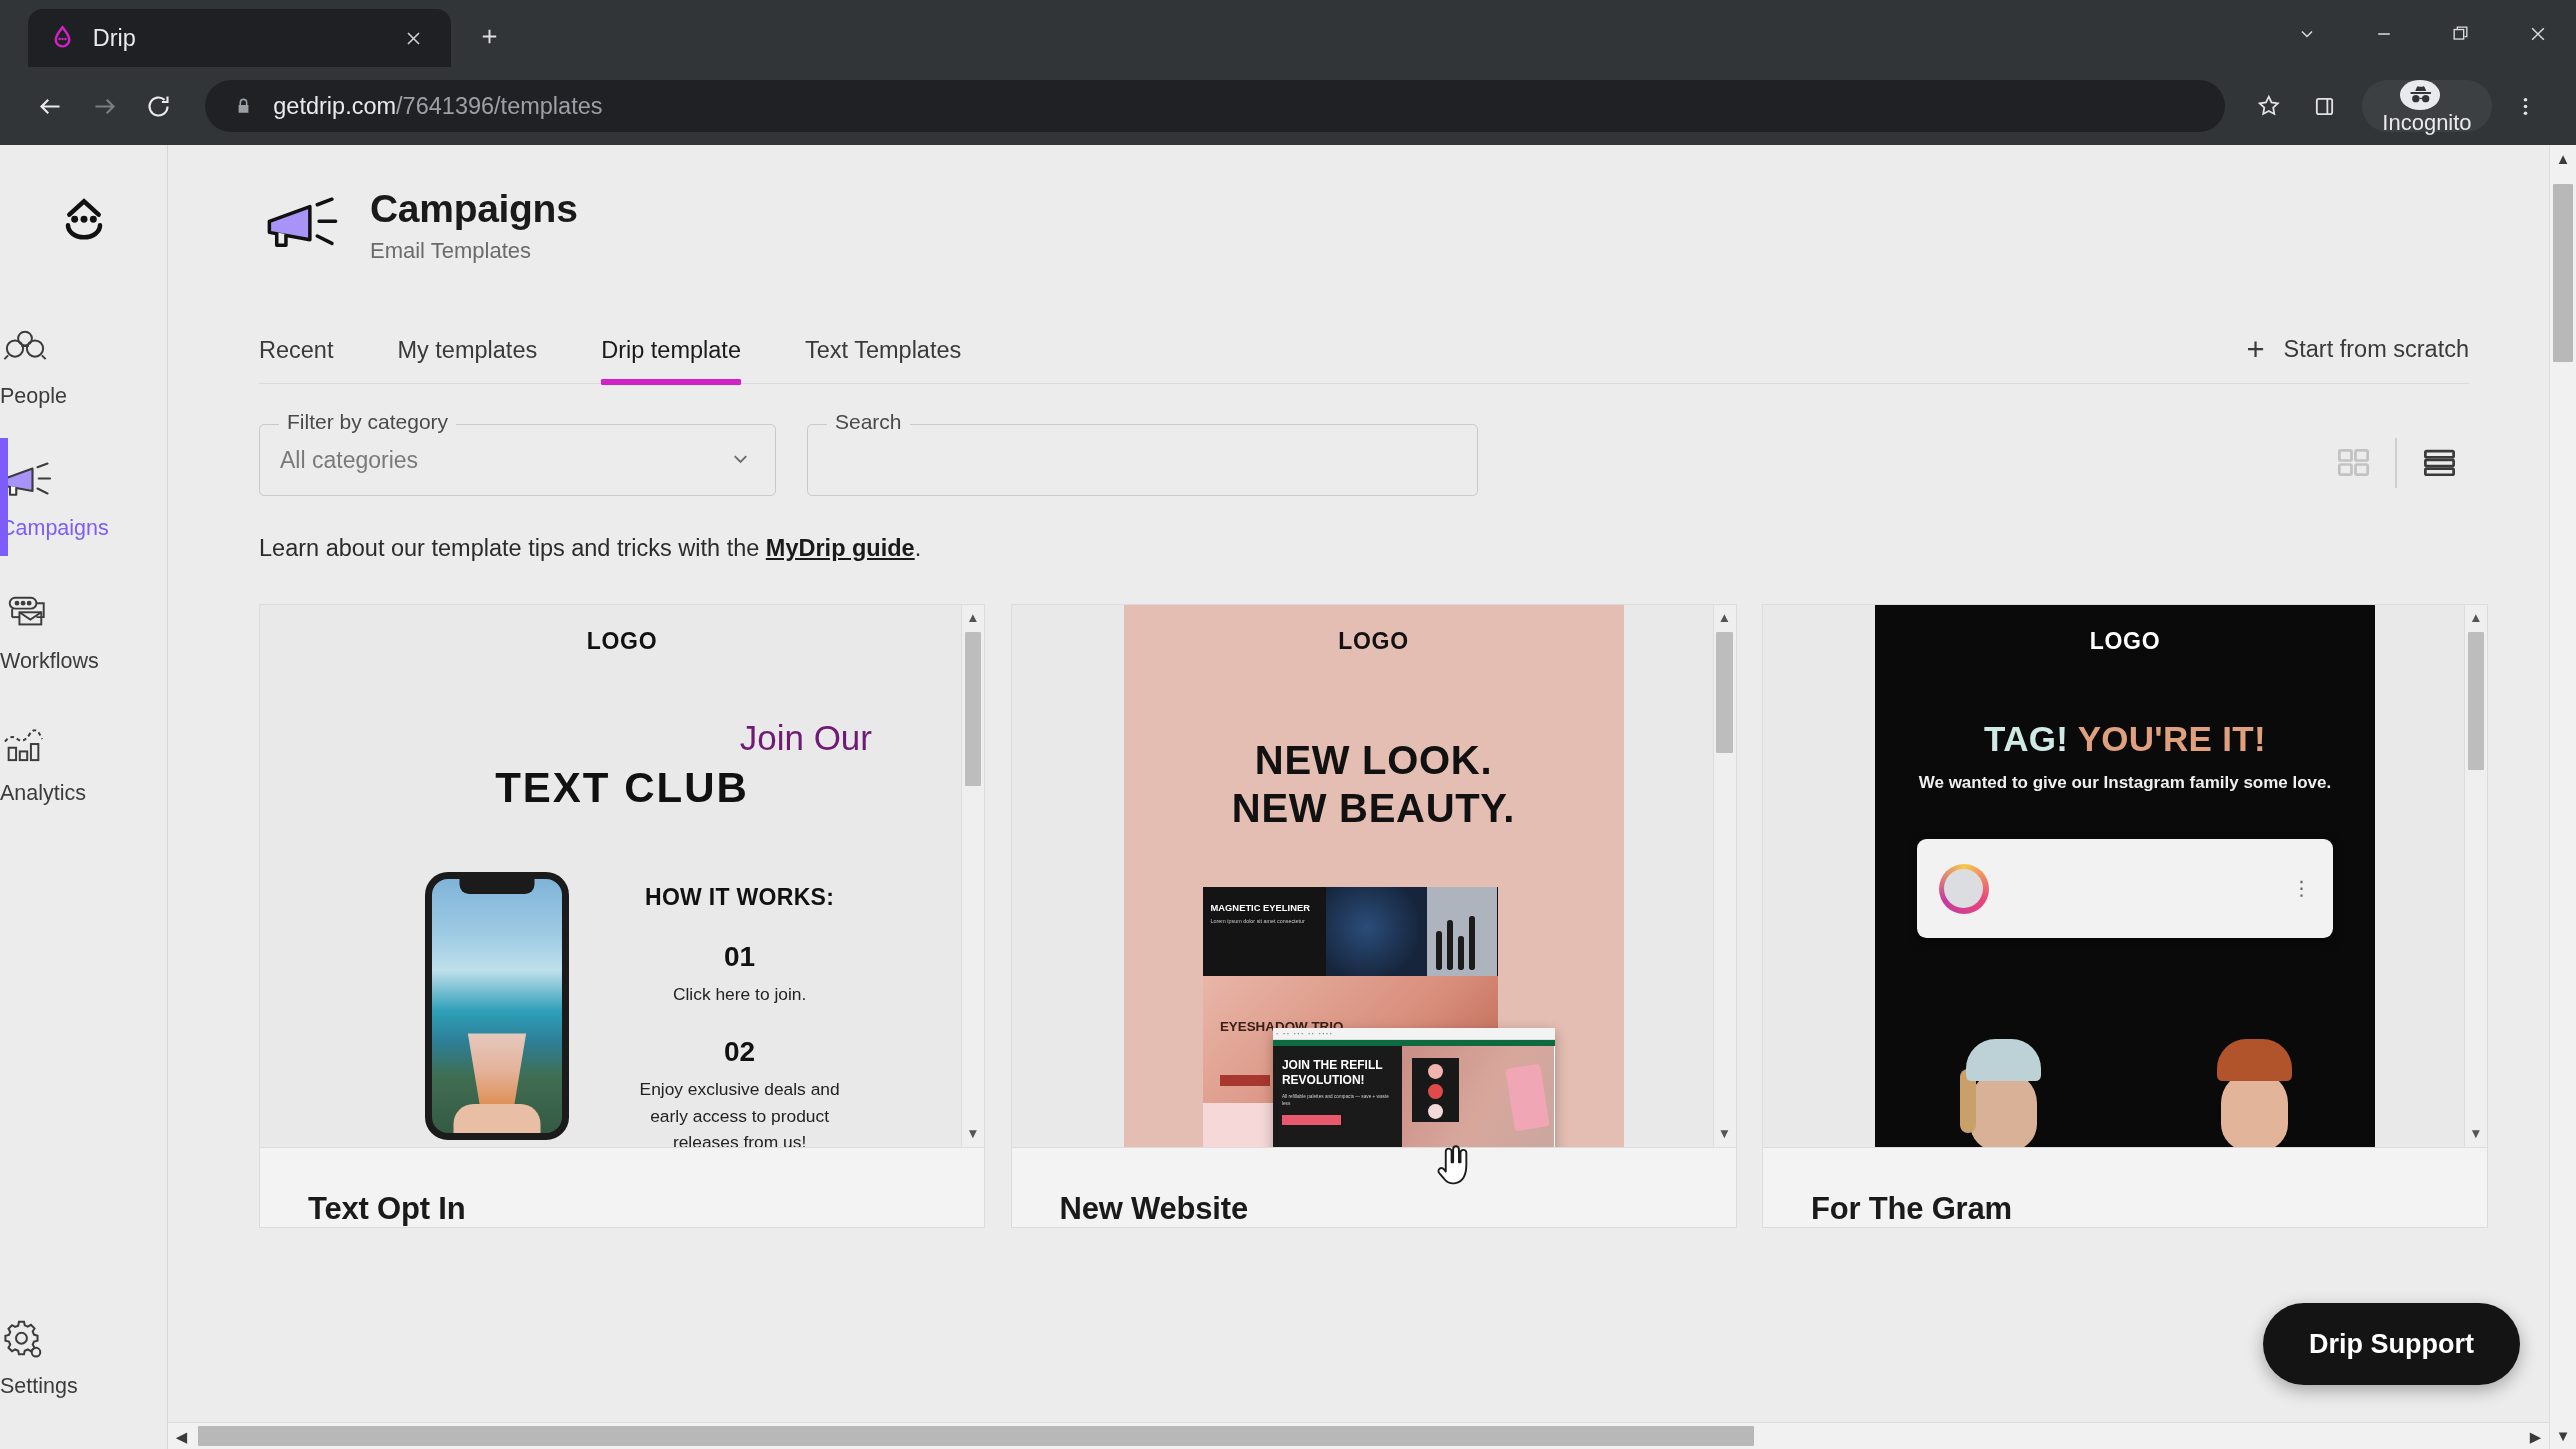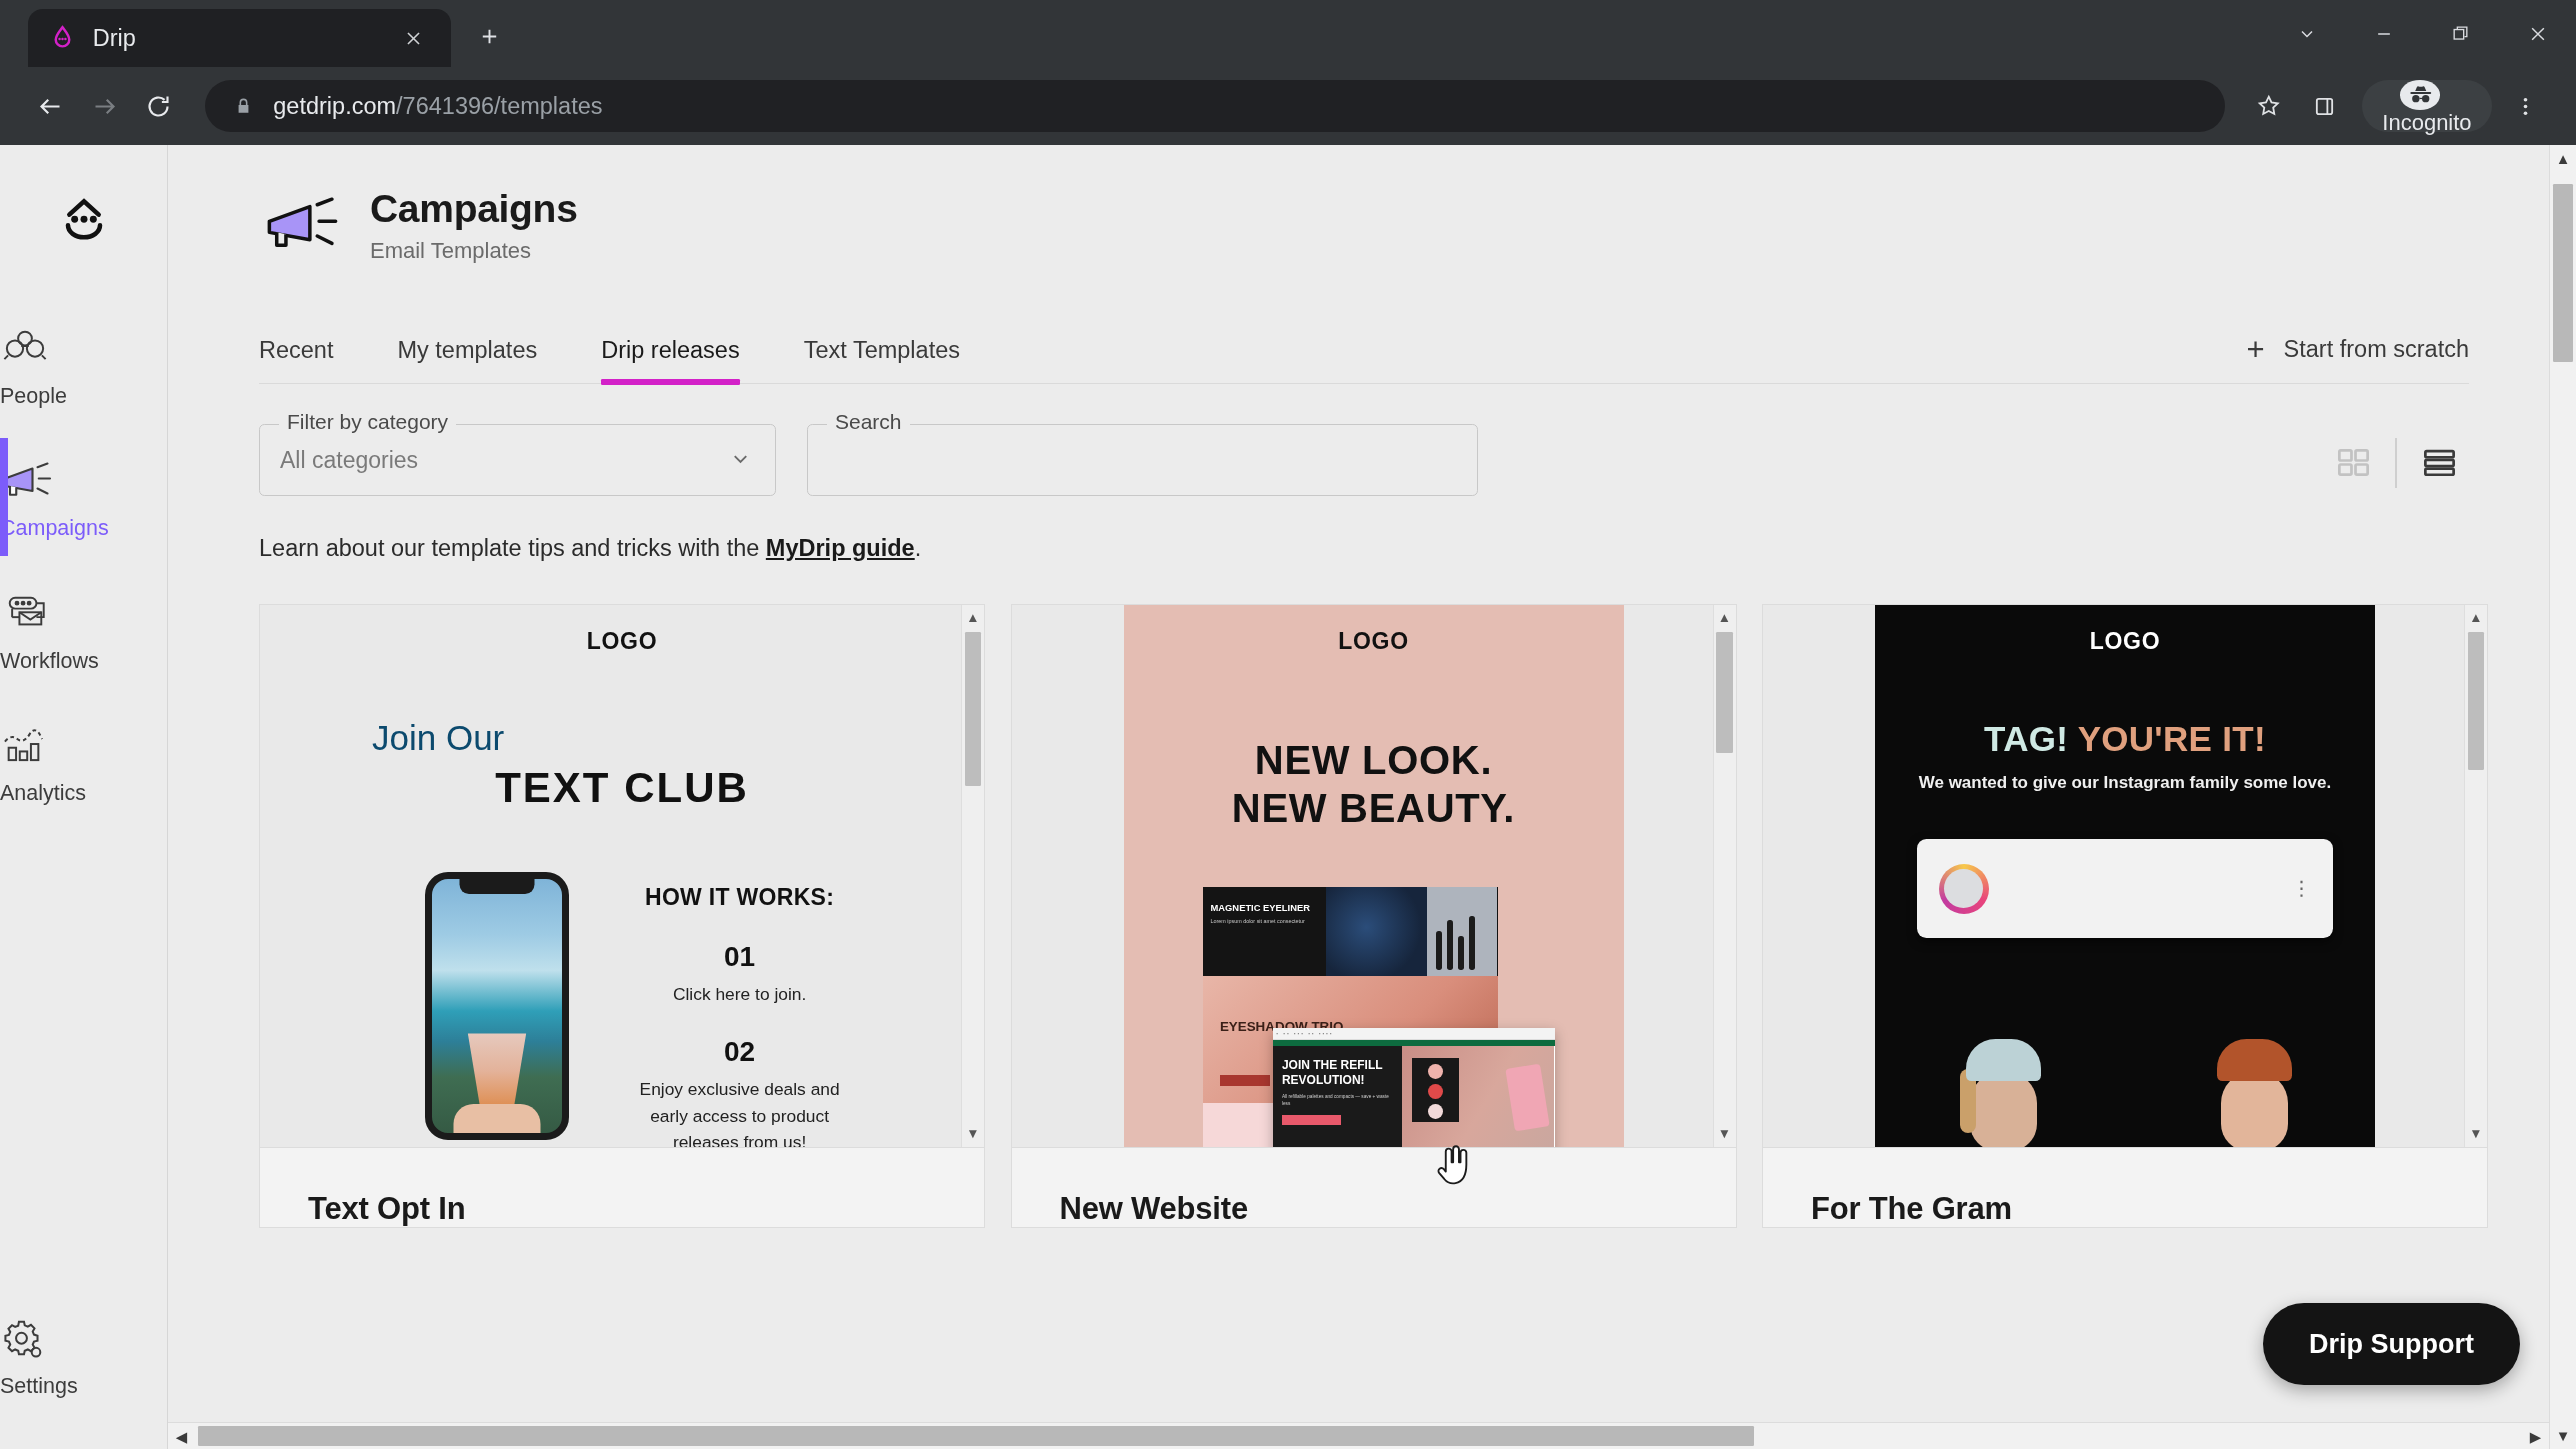--- a/index.html
+++ b/index.html
@@ -173,21 +173,21 @@
     font-size: 31px; font-weight: 700; color: #1a1a1a; padding: 43px 0 0 48px;
     letter-spacing: -0.2px;
   }
 
   
   .pv { width: 100%; height: 100%; padding-top: 23px; }
   .pv-logo { text-align: center; font-size: 23px; font-weight: 800; letter-spacing: 0.7px; }
 
   
   .pv1 { background: #e9e9e9; color: #111; }
-  .pv1 .join { text-align: left; font-size: 35px; margin-top: 63px; color: #0c4a6e; }
+  .pv1 .join { text-align: right; font-size: 35px; margin-top: 63px; color: #701a75; }
   .pv1 .club { text-align: center; font-size: 42px; font-weight: 700; letter-spacing: 2px; margin-top: 6.7px; }
   .pv1 .cols { display: flex; margin-top: 60px; }
   .pv1 .phone-col { width: 50%; display: flex; justify-content: center; }
   .pv1 .phone {
     width: 144px; height: 268px; border: 7.4px solid #1b1b1b; border-radius: 23px;
     overflow: hidden; position: relative;
     background: linear-gradient(#7fb4d8 0%, #9ecbe4 22%, #bfe0ec 36%, #2f9fb8 52%, #2d7f98 64%, #3f6d52 78%, #355a44 100%);
   }
   .pv1 .notch {
     position: absolute; left: 50%; transform: translateX(-50%); top: 0; width: 75px;
@@ -515,21 +515,21 @@
         </span>
         <div class="page-head-text">
           <div class="page-title">Campaigns</div>
           <div class="page-sub">Email Templates</div>
         </div>
       </div>
 
       <div class="tabs-row">
         <div class="tpl-tab">Recent</div>
         <div class="tpl-tab">My templates</div>
-        <div class="tpl-tab active">Drip releases</div>
+        <div class="tpl-tab active">Drip template</div>
         <div class="tpl-tab">Text Templates</div>
         <div class="scratch-btn">
           <span class="scratch-plus">+</span>
           <span class="scratch-label">Start from scratch</span>
         </div>
       </div>
 
       <div class="filter-row">
         <div class="field cat">
           <span class="field-legend">Filter by category</span>

